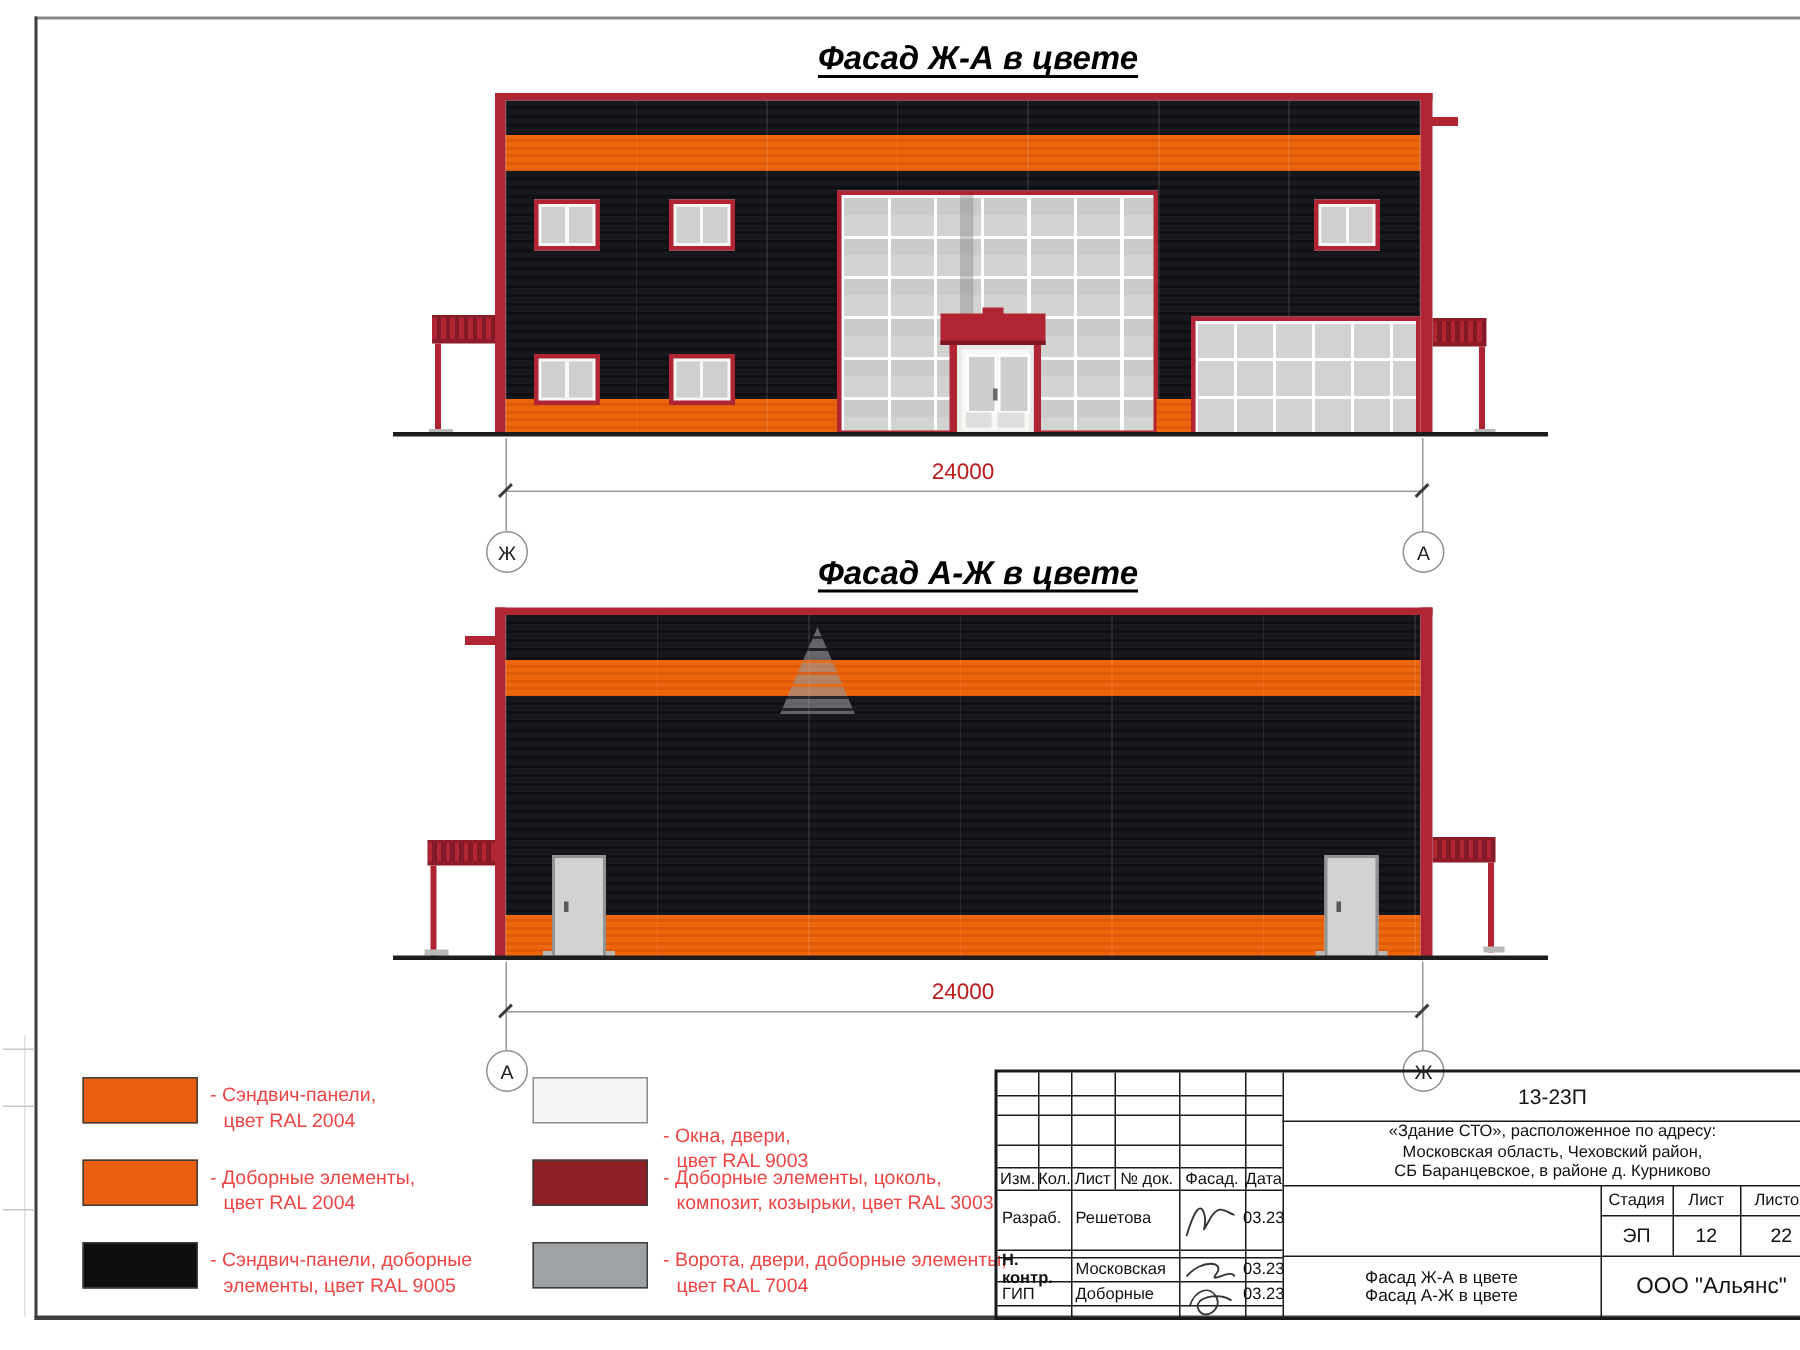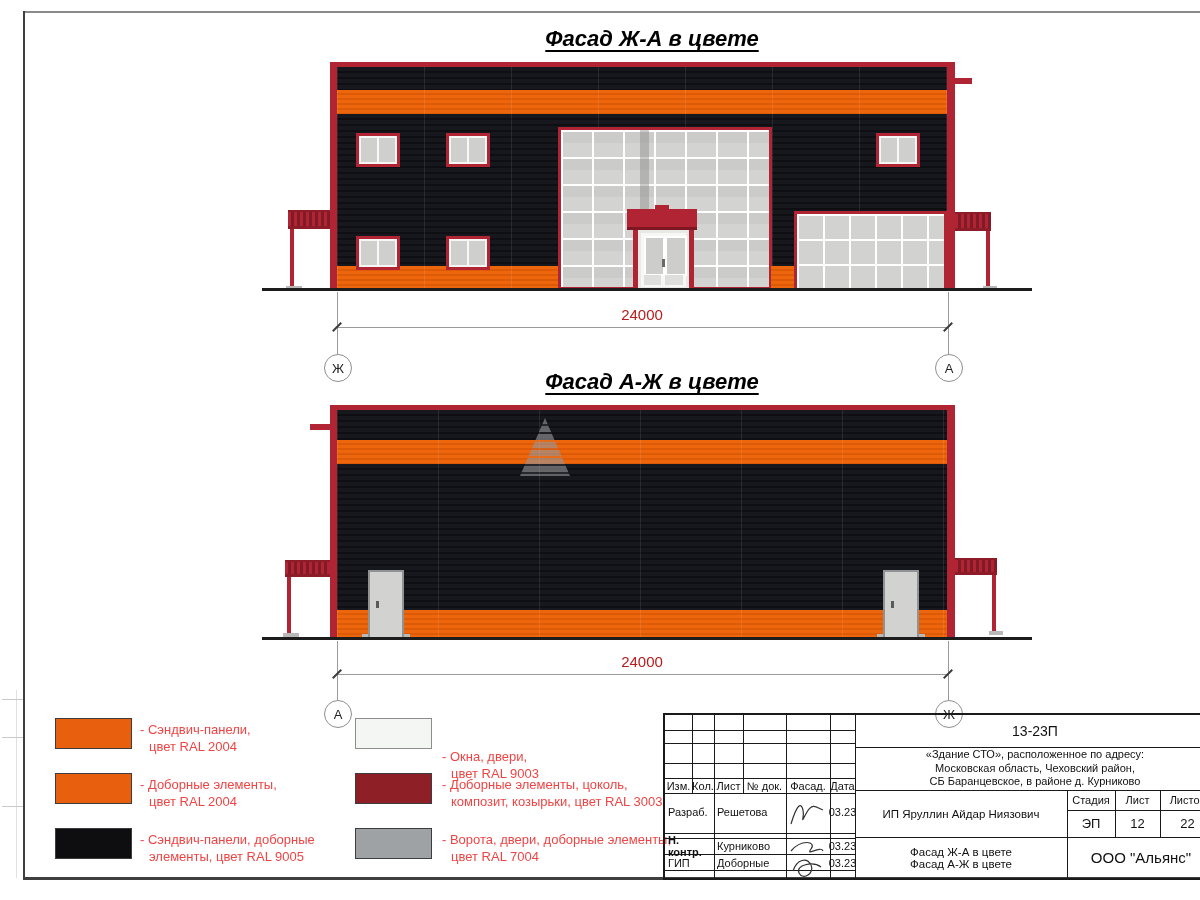--- a/index.html
+++ b/index.html
@@ -267,40 +267,39 @@
   <div class="cell" style="left:27px;top:63px;width:22px;height:15px;">Кол.</div>
   <div class="cell" style="left:49px;top:63px;width:29px;height:15px;">Лист</div>
   <div class="cell" style="left:78px;top:63px;width:43px;height:15px;">№ док.</div>
   <div class="cell" style="left:121px;top:63px;width:44px;height:15px;">Фасад.</div>
   <div class="cell" style="left:165px;top:63px;width:25px;height:15px;">Дата</div>
 
   <div class="cell left-text" style="left:3px;top:90px;width:45px;height:14px;">Разраб.</div>
   <div class="cell left-text" style="left:52px;top:90px;width:68px;height:14px;">Решетова</div>
   <div class="cell" style="left:165px;top:90px;width:25px;height:14px;">03.23</div>
   <div class="cell left-text" style="left:3px;top:124px;width:46px;height:14px;font-weight:bold;">Н. контр.</div>
-  <div class="cell left-text" style="left:52px;top:124px;width:68px;height:14px;">Курниково</div>
+  <div class="cell left-text" style="left:52px;top:124px;width:68px;height:14px;">Московская</div>
   <div class="cell" style="left:165px;top:124px;width:25px;height:14px;">03.23</div>
   <div class="cell left-text" style="left:3px;top:141px;width:45px;height:14px;">ГИП</div>
   <div class="cell left-text" style="left:52px;top:141px;width:68px;height:14px;">Доборные</div>
   <div class="cell" style="left:165px;top:141px;width:25px;height:14px;">03.23</div>
 
   <svg class="sig-svg" style="left:122px;top:83px;" width="42" height="32" viewBox="0 0 42 32">
     <path d="M4 26 C10 6, 14 4, 16 12 C18 20, 12 28, 20 14 C26 4, 30 10, 36 12" stroke="#333" stroke-width="1.2" fill="none"></path>
   </svg>
   <svg class="sig-svg" style="left:122px;top:122px;" width="42" height="46" viewBox="0 0 42 46">
     <path d="M4 14 C14 2, 30 4, 24 12 C18 20, 34 8, 36 14 M6 34 C10 22, 20 20, 24 28 C28 36, 16 44, 12 36 C8 28, 26 24, 34 30" stroke="#333" stroke-width="1.2" fill="none"></path>
   </svg>
 
   <div class="cell doc-num" style="left:190px;top:0;width:360px;height:32px;">13-23П</div>
   <div class="cell addr" style="left:190px;top:32px;width:360px;height:43px;flex-direction:column;">
     <div>«Здание СТО», расположенное по адресу:</div>
     <div>Московская область, Чеховский район,</div>
     <div>СБ Баранцевское, в районе д. Курниково</div>
   </div>
-  <div class="cell" style="left:190px;top:75px;width:212px;height:47px;font-size:11.5px;">ИП Яруллин Айдар Ниязович</div>
   <div class="cell" style="left:402px;top:75px;width:48px;height:20px;">Стадия</div>
   <div class="cell" style="left:450px;top:75px;width:45px;height:20px;">Лист</div>
   <div class="cell" style="left:495px;top:75px;width:55px;height:20px;">Листов</div>
   <div class="cell big" style="left:402px;top:95px;width:48px;height:27px;">ЭП</div>
   <div class="cell big" style="left:450px;top:95px;width:45px;height:27px;">12</div>
   <div class="cell big" style="left:495px;top:95px;width:55px;height:27px;">22</div>
   <div class="cell" style="left:190px;top:122px;width:212px;height:41px;flex-direction:column;font-size:11.5px;">
     <div>Фасад Ж-А в цвете</div>
     <div>Фасад А-Ж в цвете</div>
   </div>

